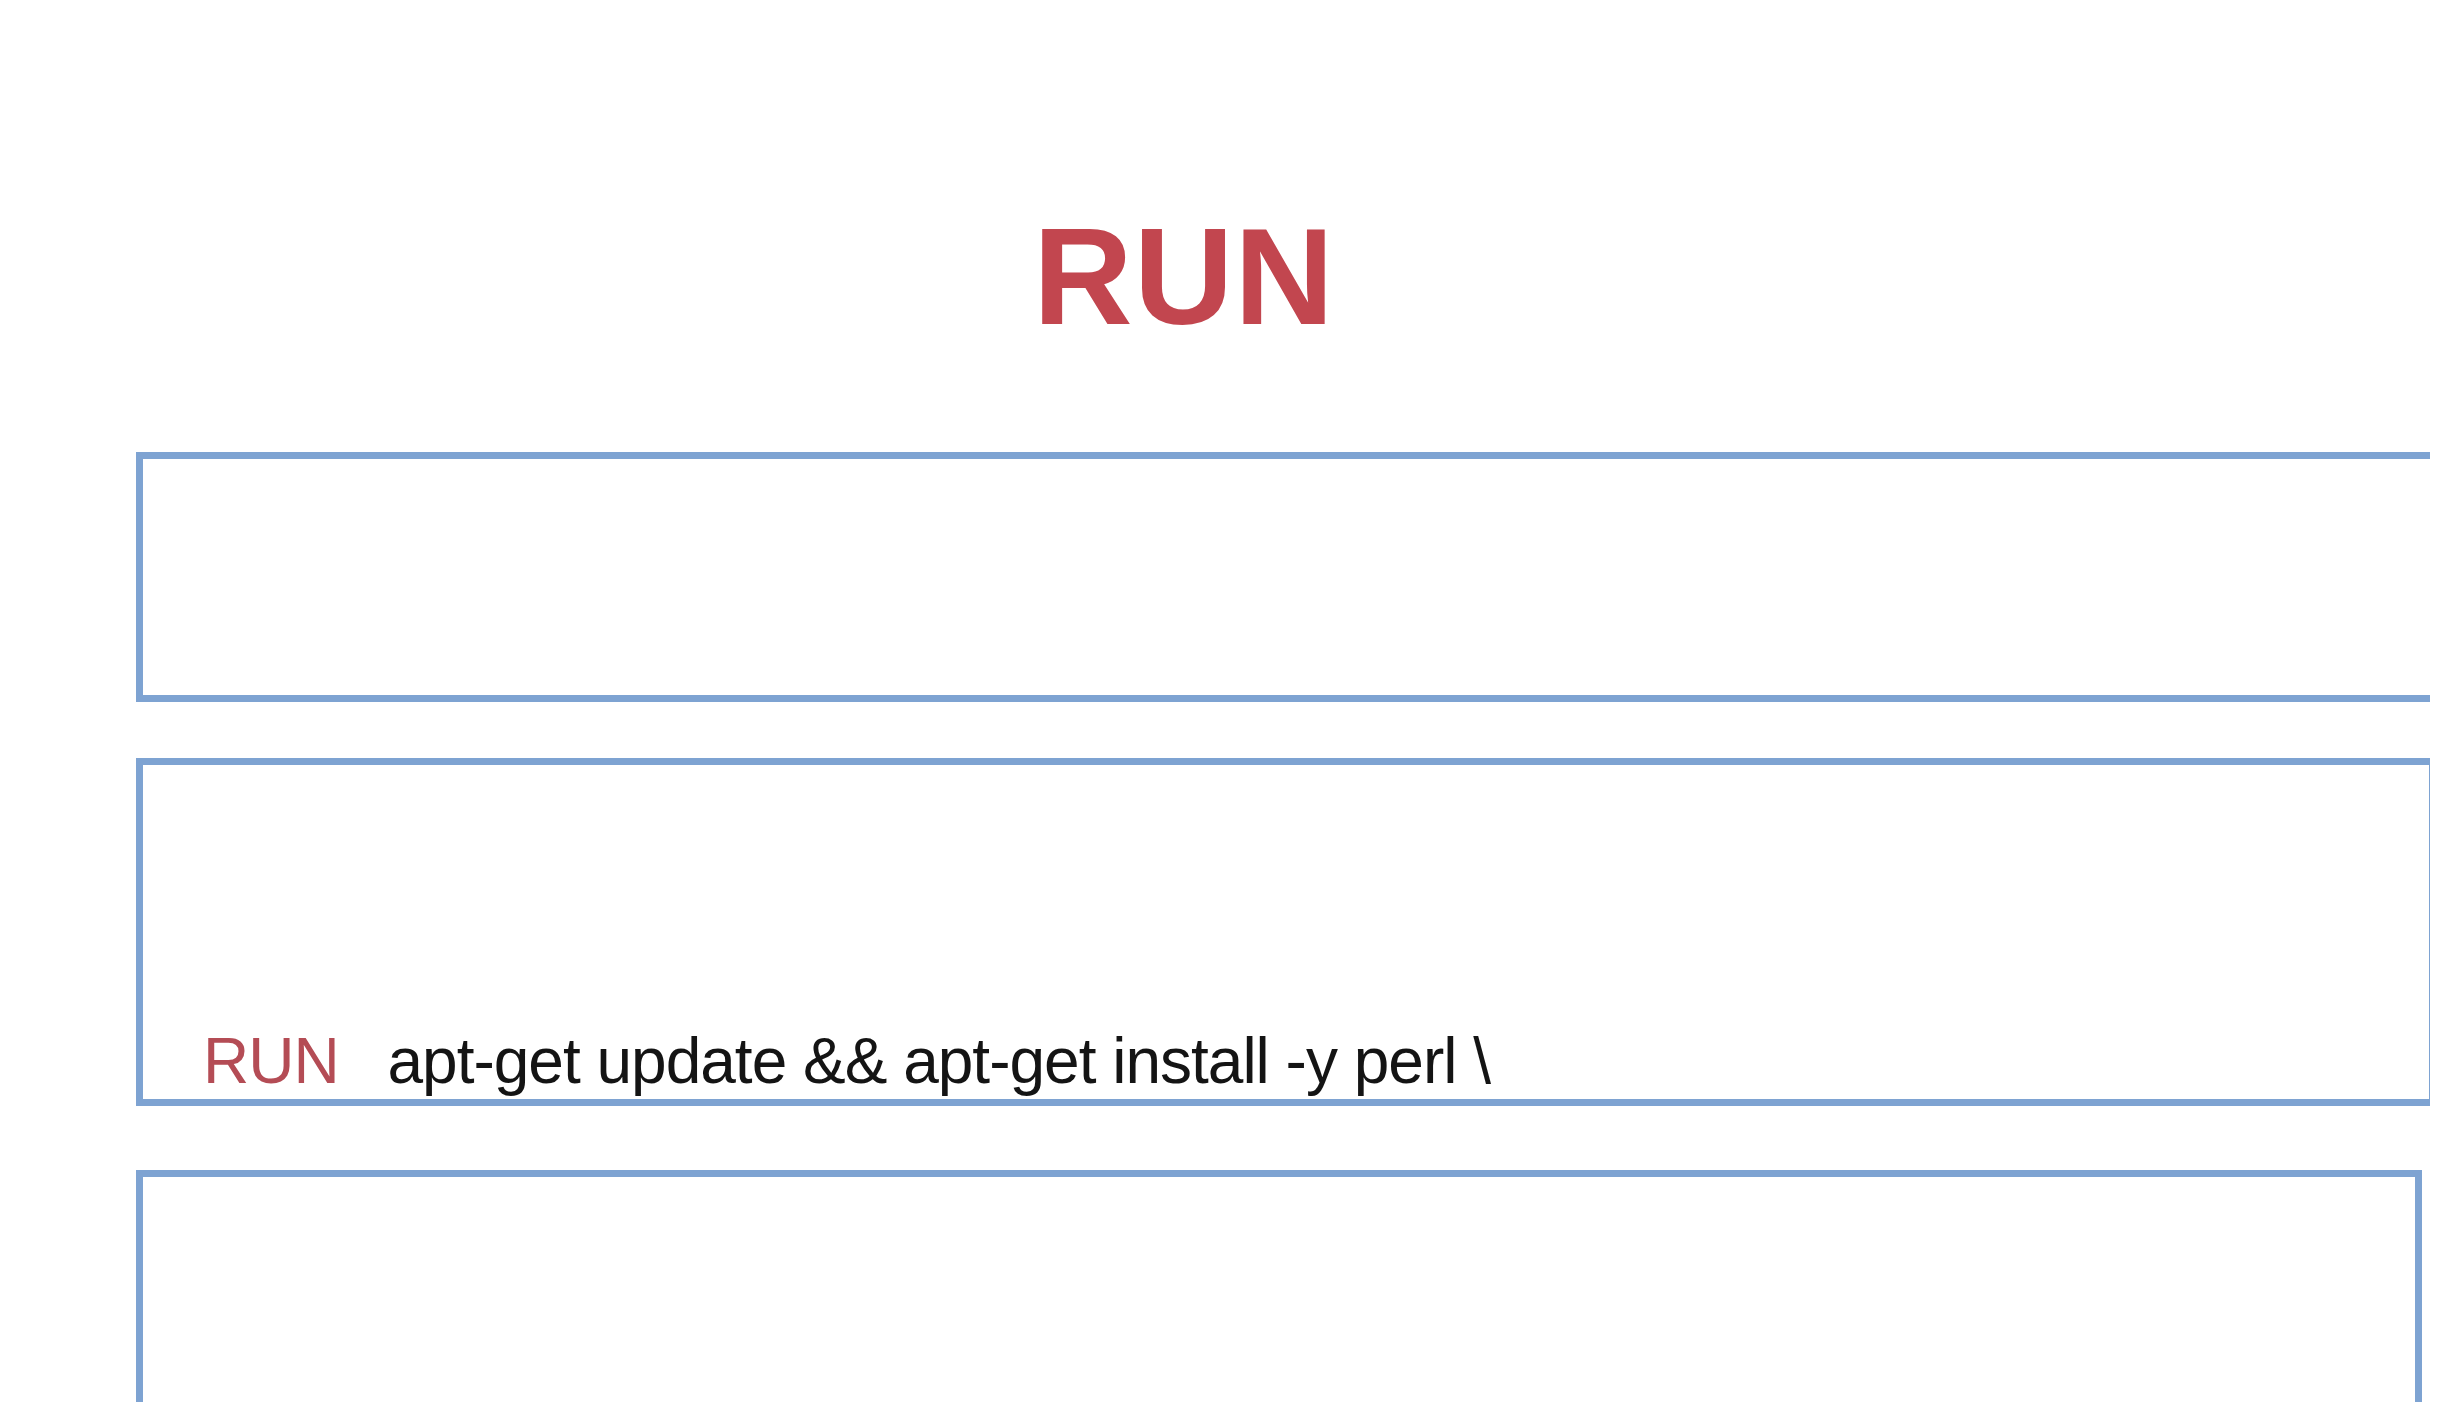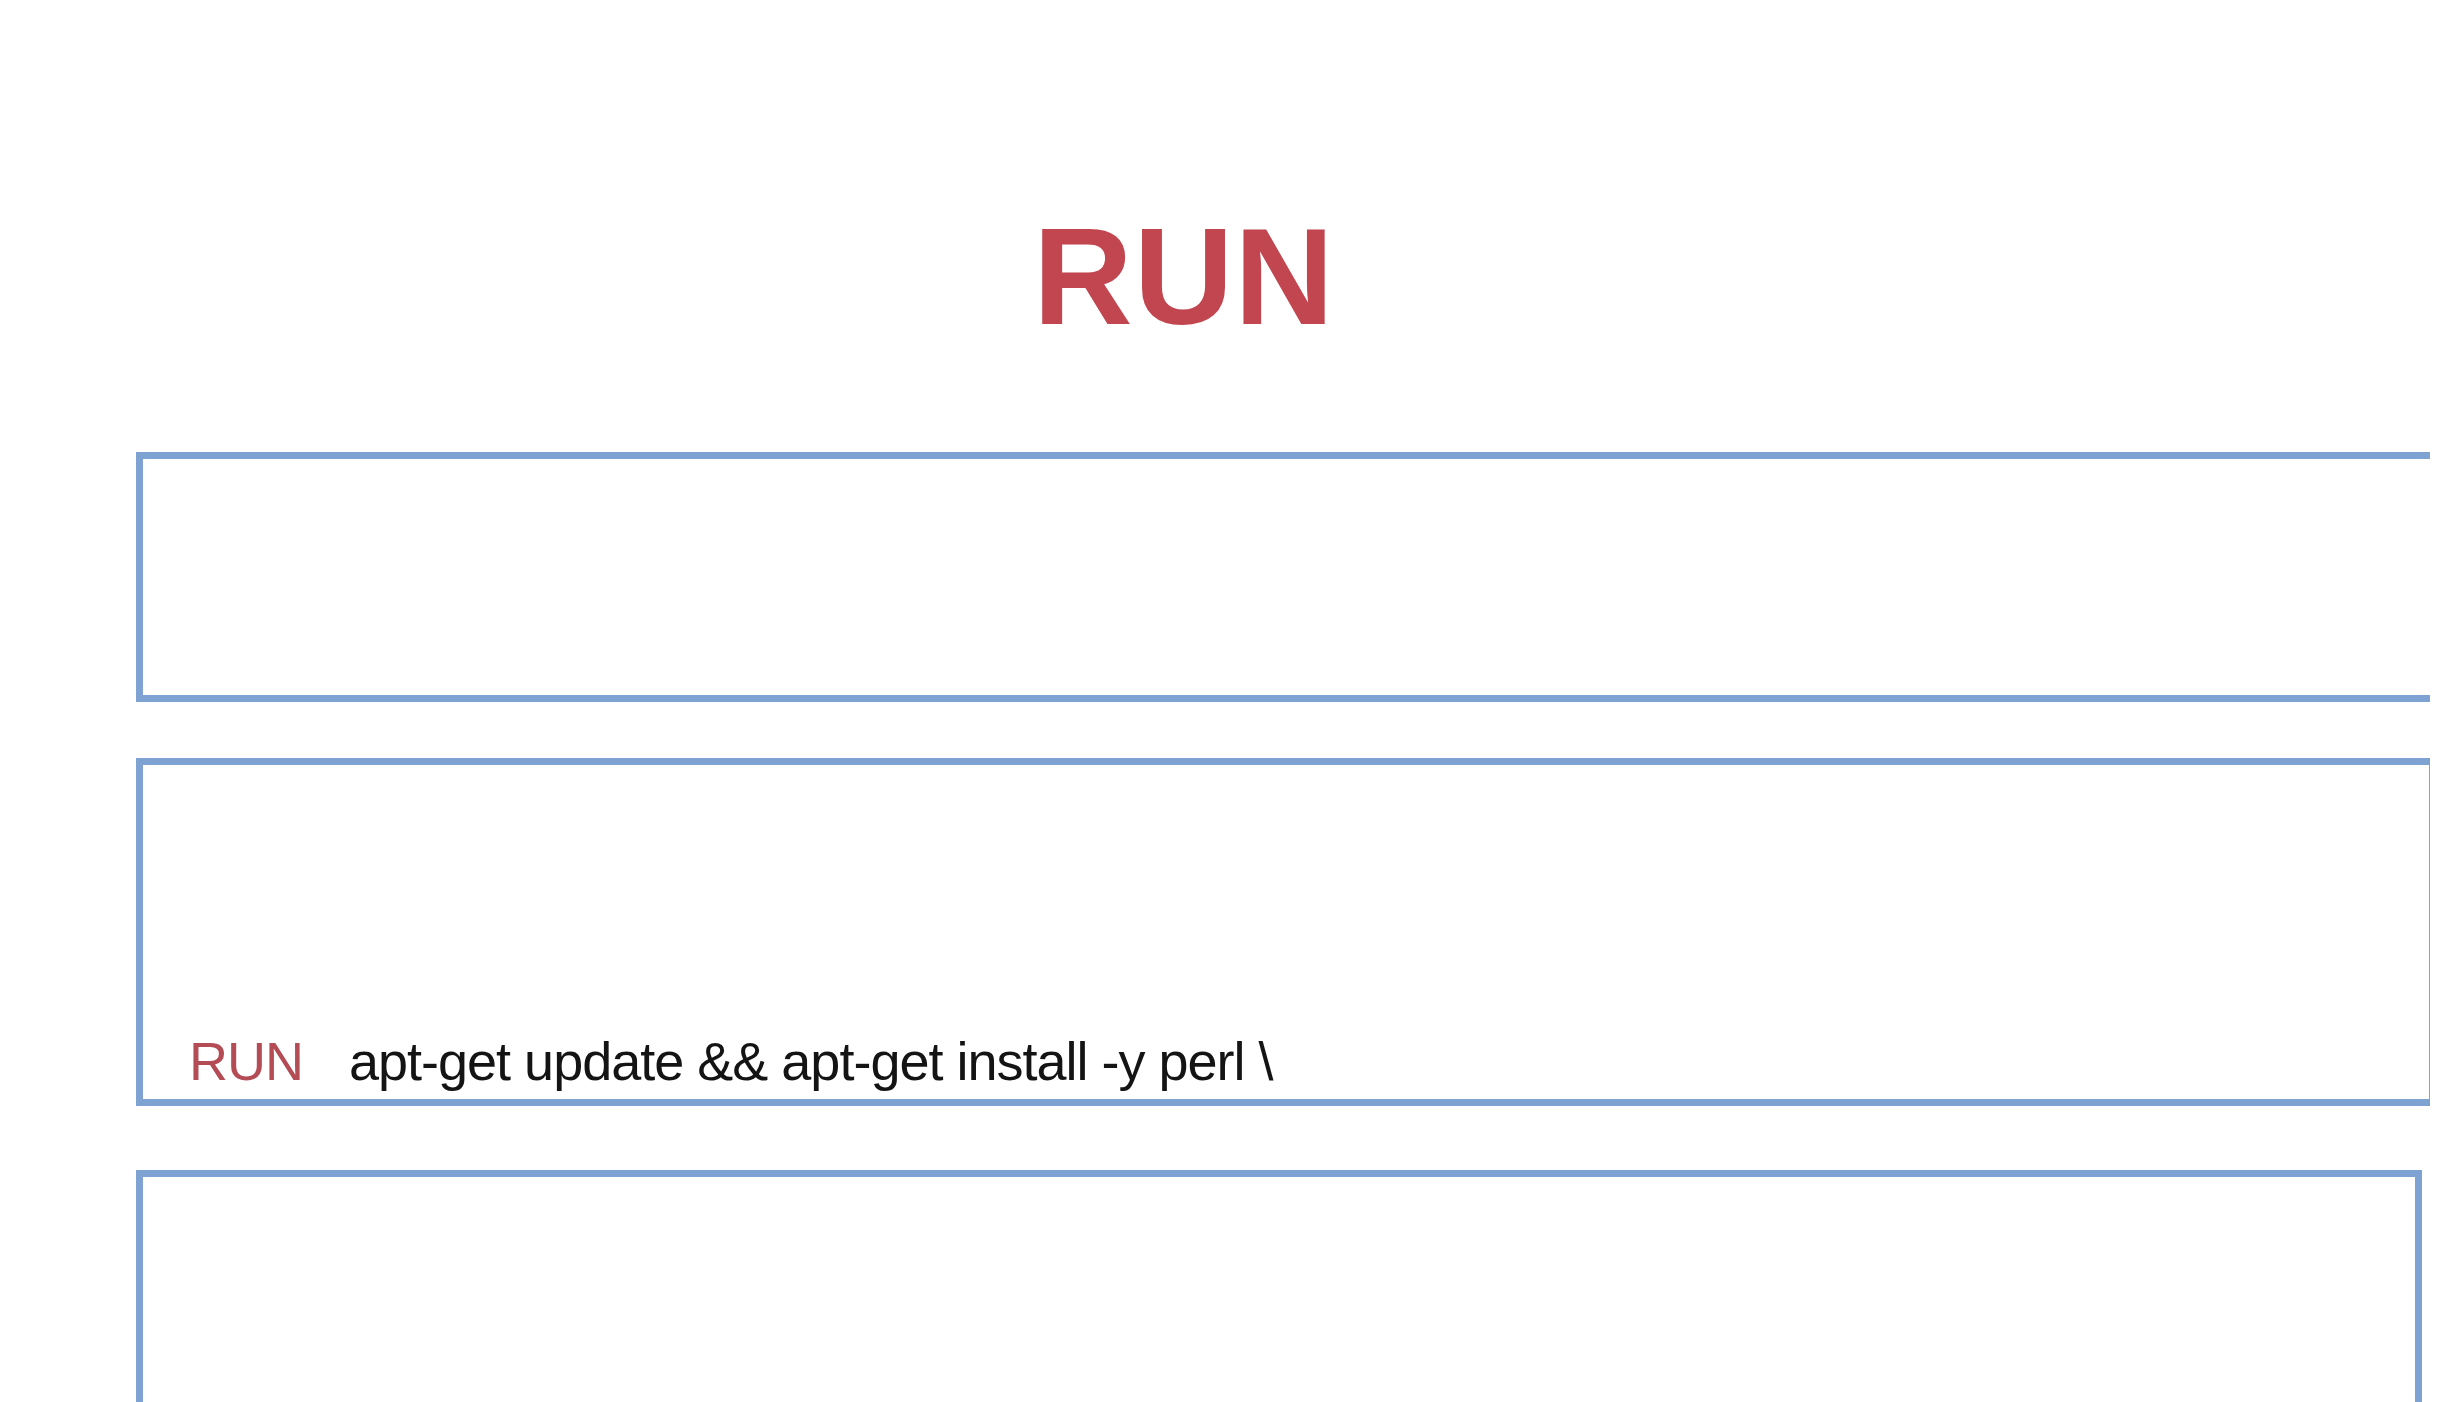--- a/index.html
+++ b/index.html
@@ -29,22 +29,22 @@
     font-weight: bold;
     color: var(--title-red);
     line-height: 1;
     letter-spacing: 1px;
   }
   .codebox {
     position: absolute;
     left: 72px;
     background: var(--bg);
     border: 7px solid var(--border-blue);
-    padding: 5px 14px;
-    font-size: 54px;
+    padding: 5px 28px;
+    font-size: 64px;
     line-height: 110px;
     letter-spacing: -1px;
     color: var(--code-black);
     white-space: pre;
     overflow: hidden;
   }
   .codebox-1 { top: 388px;  width: 2302px; height: 250px; }
   .codebox-2 { top: 694px;  width: 2300px; height: 348px; }
   .codebox-3 { top: 1106px; width: 2286px; height: 242px; }
   .code-line { white-space: pre; }

